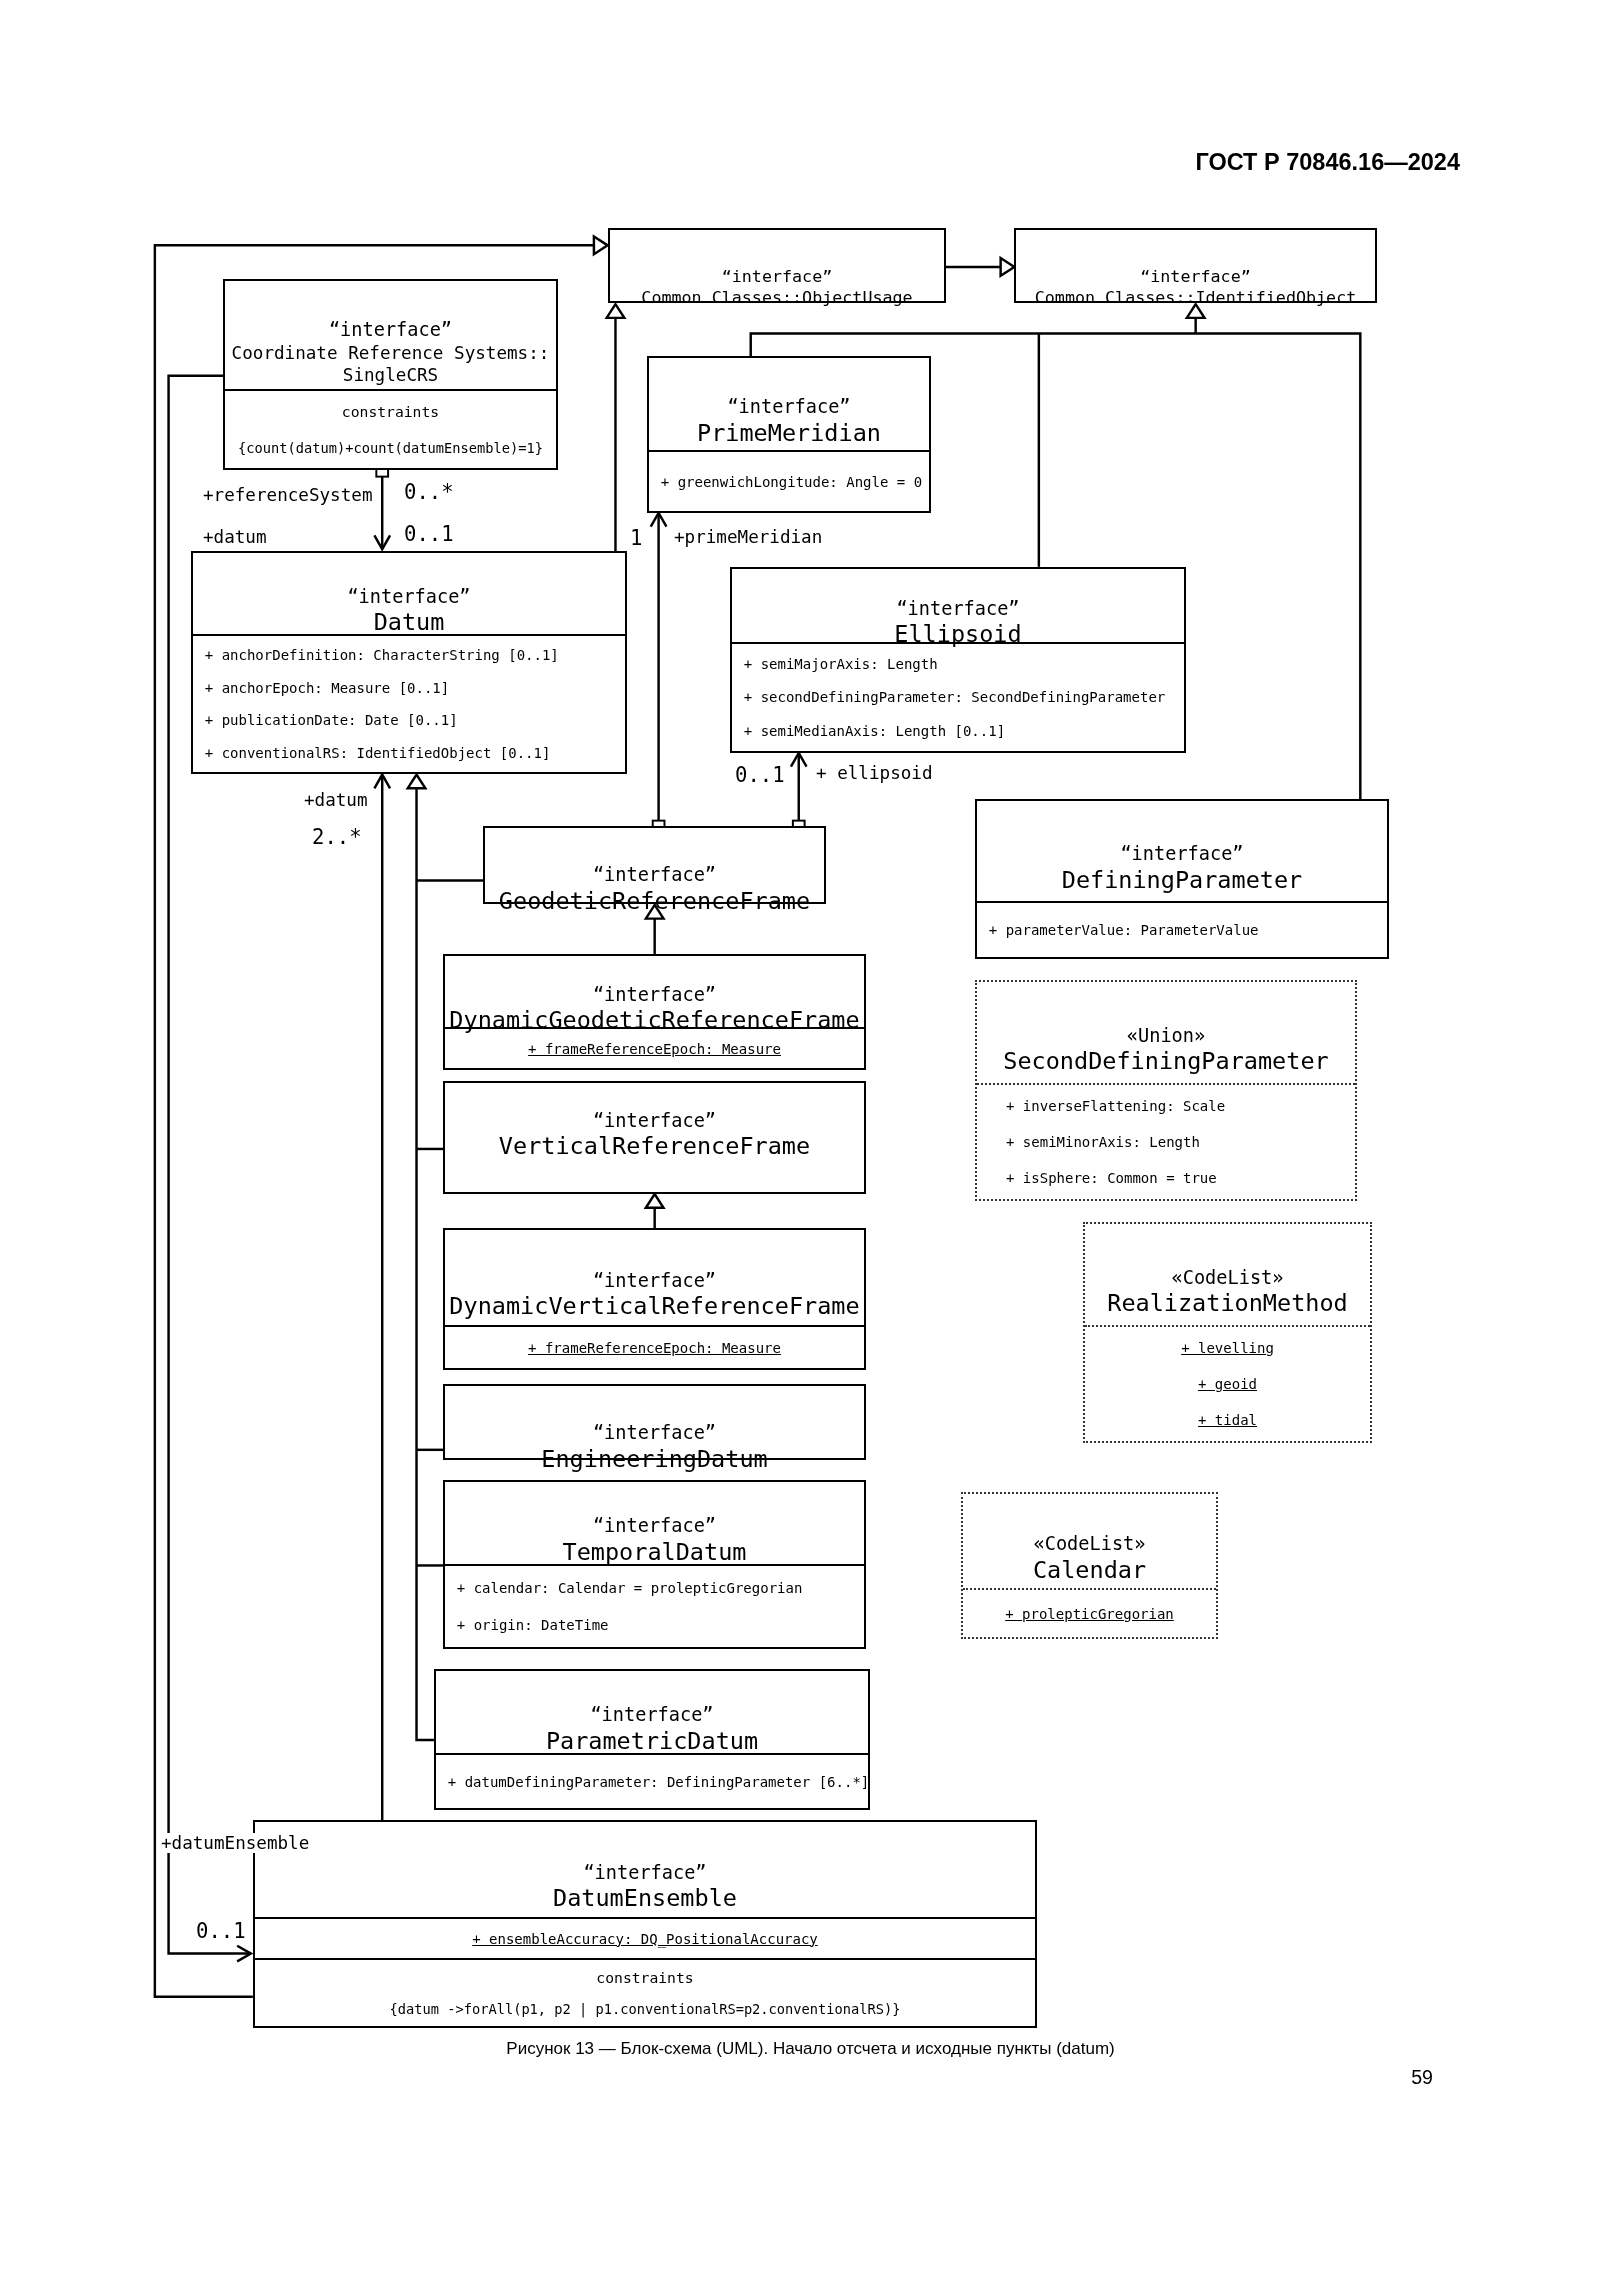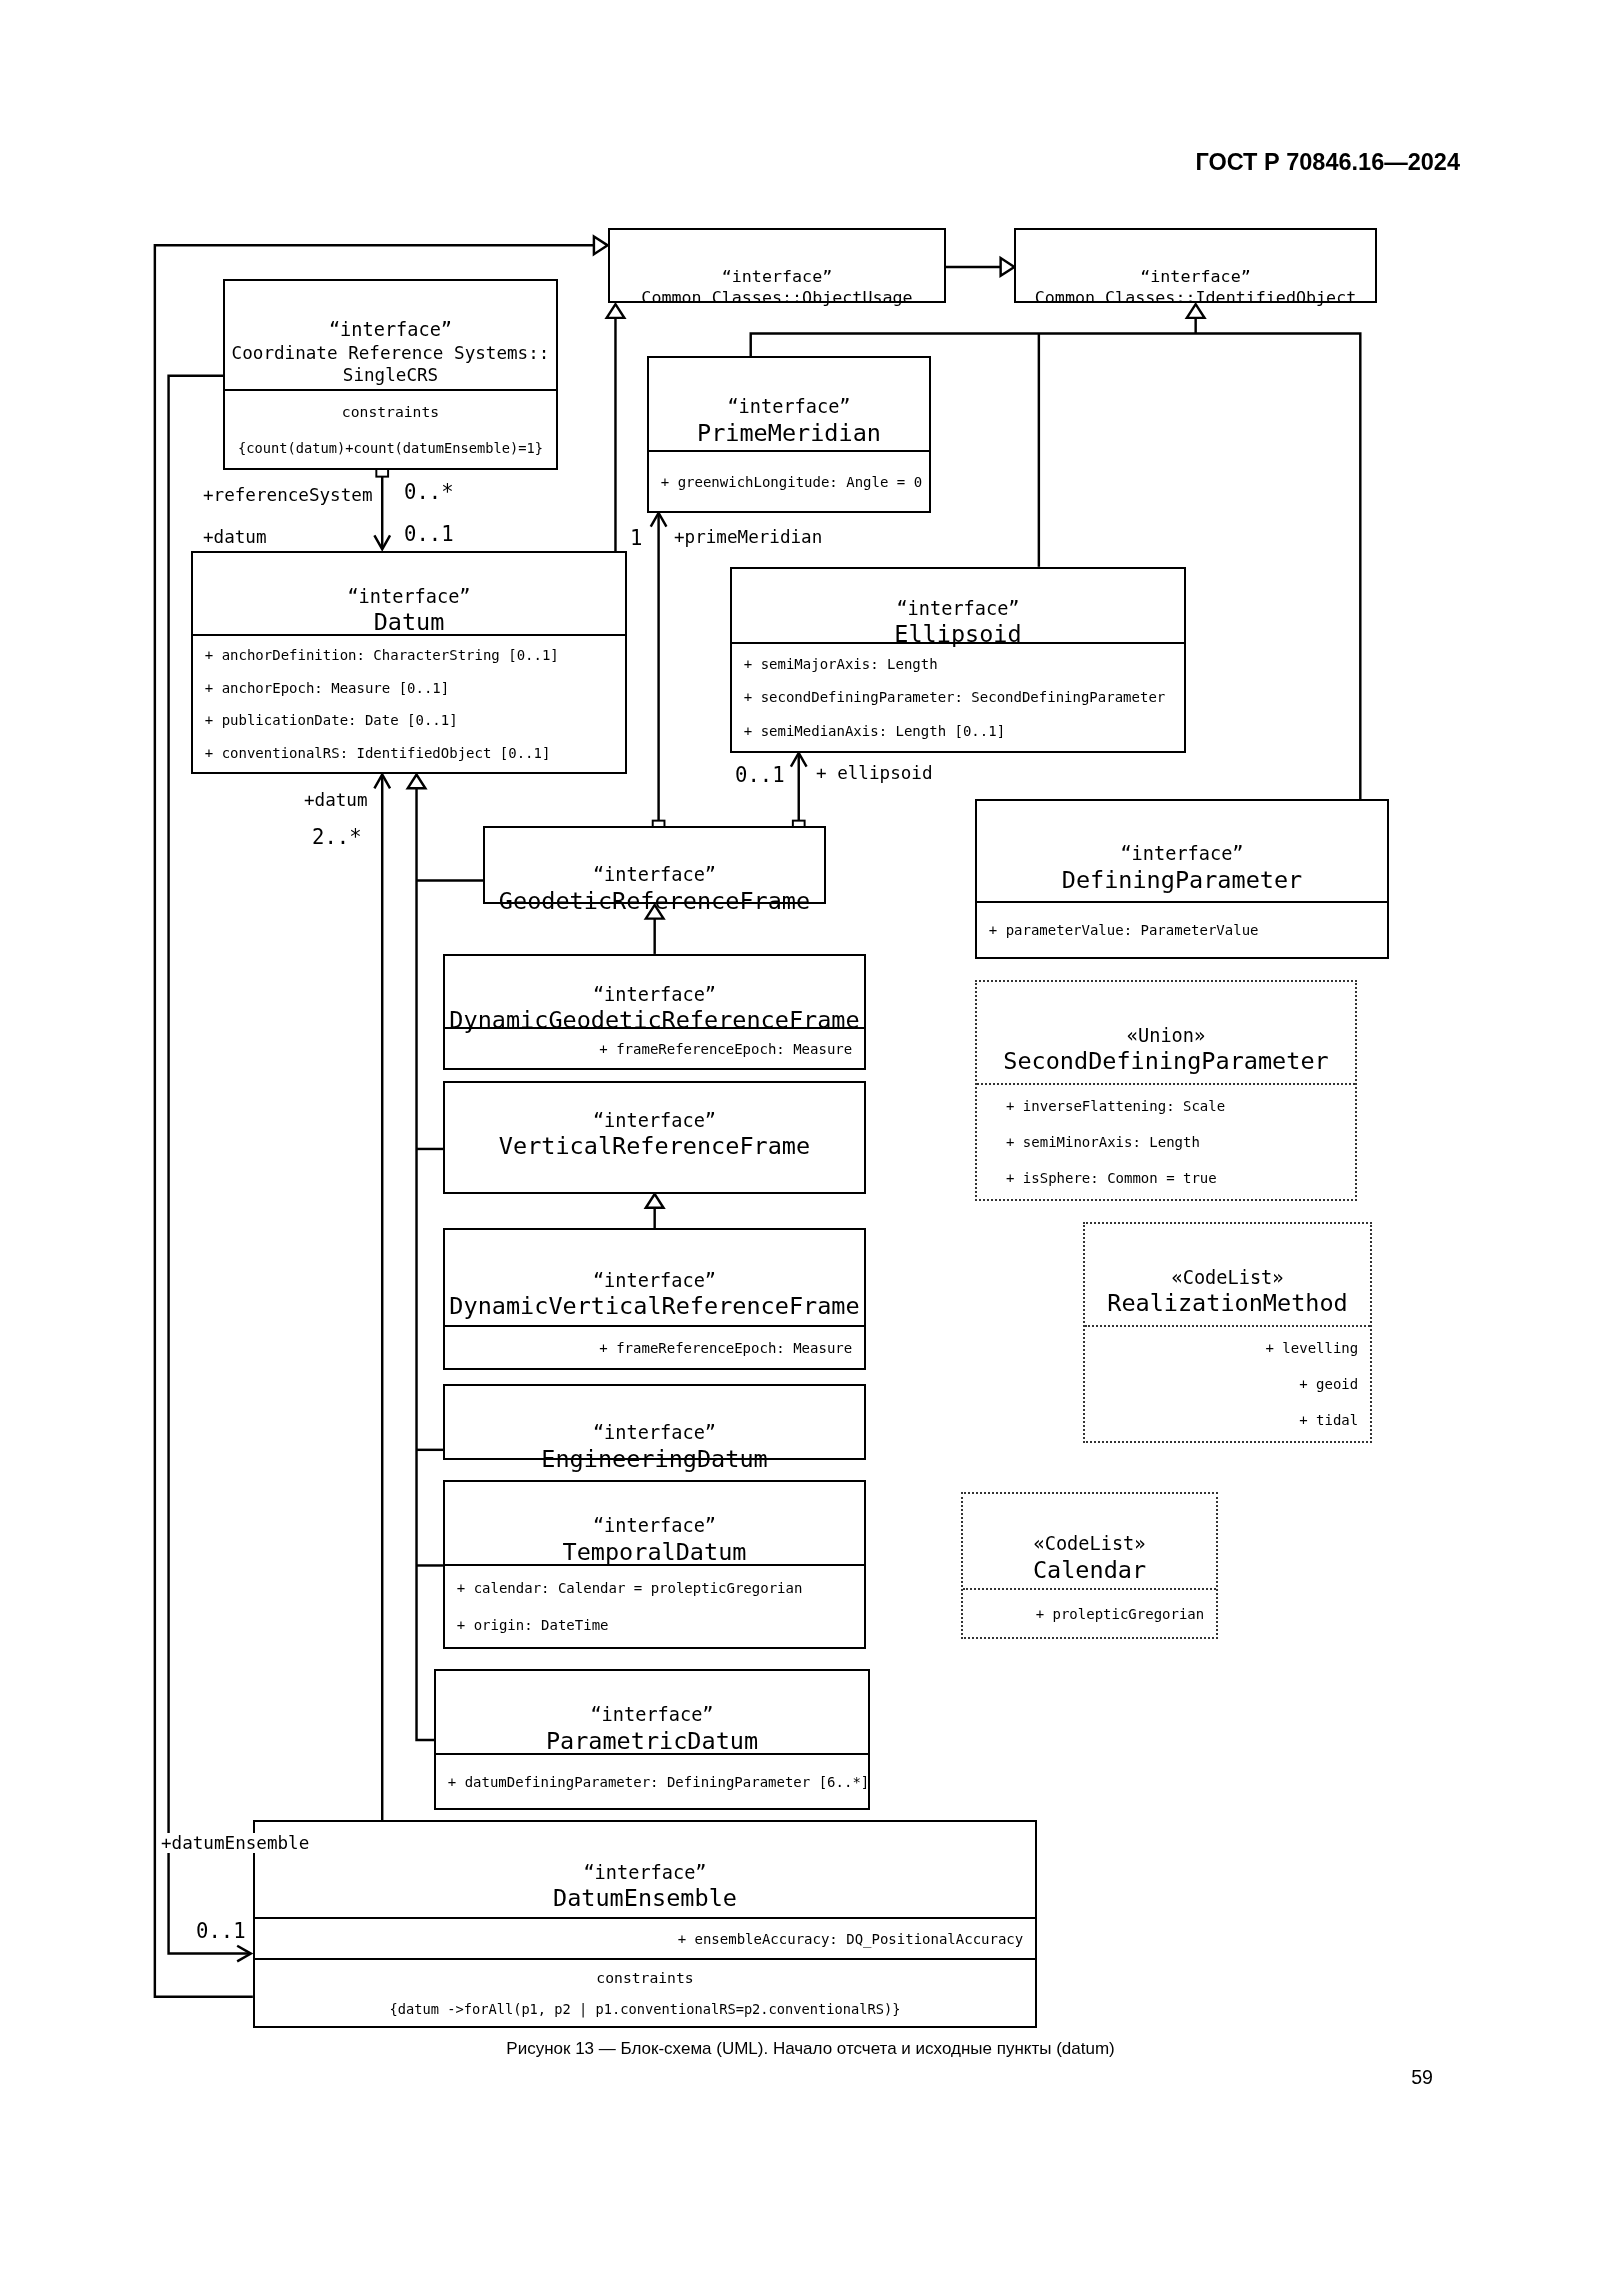--- a/index.html
+++ b/index.html
@@ -19,21 +19,21 @@
          box-sizing:border-box;flex:0 0 auto;}
   .stereo{font-size:18.6px;line-height:22.5px;margin-top:36px;}
   .cname{font-size:23.5px;line-height:29px;white-space:nowrap;}
   .small .stereo{font-size:16.7px;line-height:20.6px;}
   .small .cname{font-size:16.7px;line-height:21.6px;}
   .midname{font-size:17.6px;line-height:22.5px;white-space:nowrap;}
   .attrs{box-sizing:border-box;border-top:2.9px solid #000;flex:1 1 auto;display:flex;
          flex-direction:column;justify-content:space-around;padding:2.9px 11.8px;}
   .dotted .attrs{border-top:2px dotted #333;}
   .attr{font-size:14px;white-space:nowrap;}
-  .attrs.center{align-items:flex-end;}
+  .attrs.center{align-items:center;text-decoration:underline;}
   .constr{box-sizing:border-box;border-top:2.9px solid #000;flex:0 0 auto;display:flex;
           flex-direction:column;justify-content:space-around;align-items:center;padding:2px 8px;}
   .constr .clabel{font-size:14.7px;}
   .constr .ctext{font-size:13.7px;white-space:nowrap;}
   .lbl{position:absolute;z-index:3;background:#fff;font-size:17.6px;white-space:nowrap;padding:0 2px;}
   .mult{position:absolute;z-index:3;background:#fff;font-size:20.6px;white-space:nowrap;padding:0 2px;}
 </style>
 </head>
 <body>
 

